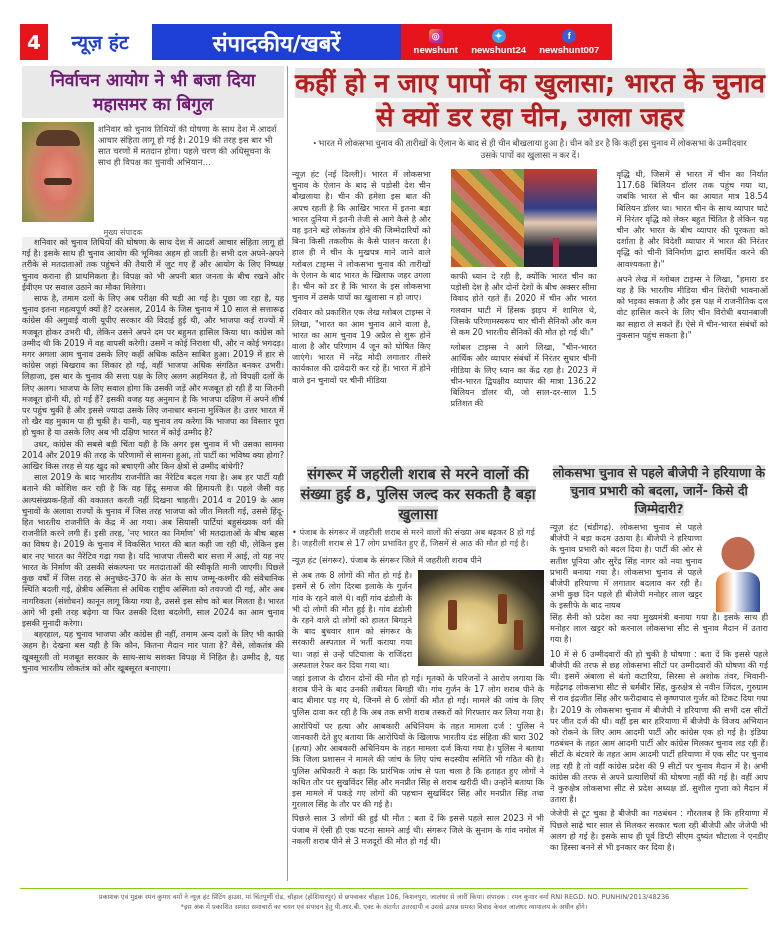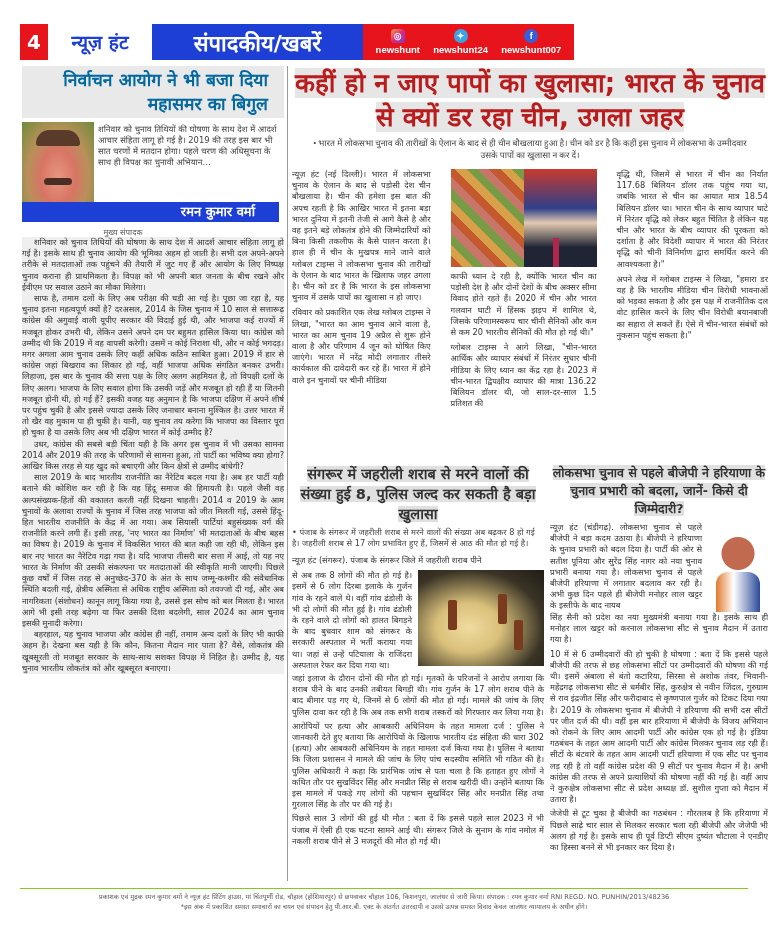--- a/index.html
+++ b/index.html
@@ -4,34 +4,34 @@
 <style>
   * { box-sizing: border-box; margin: 0; padding: 0; }
   html, body { width: 768px; height: 940px; background: #ffffff; overflow: hidden; }
   body { font-family: "DejaVu Sans", sans-serif; color: #222; position: relative; }
 
   
   .masthead { position: absolute; left: 20px; top: 24px; width: 748px; height: 36px; display: flex; }
   .page-num { width: 28px; height: 36px; background: #e8141c; color: #fff; font-size: 20px; font-weight: bold; display: flex; align-items: center; justify-content: center; }
   .brand { width: 104px; height: 36px; display: flex; align-items: center; justify-content: center; color: #1d3fd6; font-weight: bold; font-size: 19px; }
   .dateline { width: 146px; height: 36px; background: #e8141c; color: #fff; font-size: 10.5px; font-weight: bold; line-height: 12px; padding: 6px 4px 0 4px; font-family: "Liberation Sans", sans-serif; }
-  .section-title { width: 211px; height: 36px; background: #1d3fd6; color: #fff; font-size: 22px; font-weight: bold; display: flex; align-items: center; justify-content: center; }
+  .section-title { width: 249px; height: 36px; background: #1d3fd6; color: #fff; font-size: 22px; font-weight: bold; display: flex; align-items: center; justify-content: center; }
   .social { width: 211px; height: 36px; background: #e8141c; display: flex; justify-content: space-around; align-items: center; padding: 0 6px; }
   .social-item { display: flex; flex-direction: column; align-items: center; color: #fff; font-size: 9.5px; font-weight: bold; font-family: "Liberation Sans", sans-serif; }
   .soc-icon { width: 14px; height: 14px; border-radius: 50%; display: flex; align-items: center; justify-content: center; font-size: 9px; color: #fff; margin-bottom: 1px; }
   .ig { background: linear-gradient(135deg, #f9a13a, #d82b7e, #7b3fd0); border-radius: 4px; }
   .tw { background: #3aa4e8; }
   .fb { background: #3760d8; }
 
   
   .col-left { position: absolute; left: 22px; top: 66px; width: 262px; height: 820px; }
   .col-divider { position: absolute; left: 287px; top: 66px; width: 1px; height: 815px; background: #999; }
   .col-right { position: absolute; left: 292px; top: 66px; width: 476px; height: 820px; }
 
-  .headline-left { font-size: 17.5px; font-weight: bold; text-align: right; line-height: 24px; color: #0369a1; background: #e9e9e9; padding: 2px 16px; }
+  .headline-left { font-size: 17.5px; font-weight: bold; text-align: center; line-height: 24px; color: #701a75; background: #e9e9e9; padding: 2px 7px; }
   .author-block { position: relative; height: 98px; margin-top: 4px; }
   .author-photo { position: absolute; left: 0; top: 0; width: 72px; height: 100px; background: radial-gradient(ellipse at 50% 55%, #e8967e 0%, #d77565 35%, #b8905a 60%, #6f8b3a 100%); }
   .author-photo .face-hair { position: absolute; left: 14px; top: 8px; width: 44px; height: 16px; background: #5a3a28; border-radius: 20px 20px 4px 4px; }
   .author-photo .face-mustache { position: absolute; left: 22px; top: 56px; width: 28px; height: 7px; background: #4a2e22; border-radius: 6px; }
   .teaser { position: absolute; left: 76px; top: 2px; width: 186px; font-size: 8.4px; line-height: 11px; color: #444; }
   .author-bar { position: absolute; left: 0; top: 80px; width: 257px; height: 20px; background: #1d3fd6; color: #fff; font-size: 13px; font-weight: bold; text-align: right; padding-right: 24px; line-height: 20px; }
   .author-role { text-align: center; font-size: 8px; color: #555; padding-right: 60px; margin-top: 6px; }
 
   .body-text { font-size: 8.2px; line-height: 11.2px; color: #333; text-align: justify; }
   .body-text p { text-indent: 12px; background: #efefef; margin-bottom: 0; }
@@ -87,21 +87,20 @@
 </header>
 
 <section class="col-left">
   <h1 class="headline-left">निर्वाचन आयोग ने भी बजा दिया महासमर का बिगुल</h1>
   <div class="author-block">
     <div class="author-photo">
       <div class="face-hair"></div>
       <div class="face-mustache"></div>
     </div>
     <div class="teaser">शनिवार को चुनाव तिथियों की घोषणा के साथ देश में आदर्श आचार संहिता लागू हो गई है। 2019 की तरह इस बार भी सात चरणों में मतदान होगा। पहले चरण की अधिसूचना के साथ ही विपक्ष का चुनावी अभियान…</div>
-    <div class="author-bar">रमन कुमार वर्मा</div>
   </div>
   <div class="author-role">मुख्य संपादक</div>
   <div class="body-text">
     <p>शनिवार को चुनाव तिथियों की घोषणा के साथ देश में आदर्श आचार संहिता लागू हो गई है। इसके साथ ही चुनाव आयोग की भूमिका अहम हो जाती है। सभी दल अपने-अपने तरीके से मतदाताओं तक पहुंचने की तैयारी में जुट गए हैं और आयोग के लिए निष्पक्ष चुनाव कराना ही प्राथमिकता है। विपक्ष को भी अपनी बात जनता के बीच रखने और ईवीएम पर सवाल उठाने का मौका मिलेगा।</p>
     <p>साफ है, तमाम दलों के लिए अब परीक्षा की घड़ी आ गई है। पूछा जा रहा है, यह चुनाव इतना महत्वपूर्ण क्यों है? दरअसल, 2014 के जिस चुनाव में 10 साल से सत्तारूढ़ कांग्रेस की अगुवाई वाली यूपीए सरकार की विदाई हुई थी, और भाजपा कई राज्यों में मजबूत होकर उभरी थी, लेकिन उसने अपने दम पर बहुमत हासिल किया था। कांग्रेस को उम्मीद थी कि 2019 में वह वापसी करेगी। उसमें न कोई निराशा थी, और न कोई भगदड़। मगर अगला आम चुनाव उसके लिए कहीं अधिक कठिन साबित हुआ। 2019 में हार से कांग्रेस जहां बिखराव का शिकार हो गई, वहीं भाजपा अधिक संगठित बनकर उभरी। लिहाजा, इस बार के चुनाव की सत्ता पक्ष के लिए अलग अहमियत है, तो विपक्षी दलों के लिए अलग। भाजपा के लिए सवाल होगा कि उसकी जड़ें और मजबूत हो रही हैं या जितनी मजबूत होनी थी, हो गईं हैं? इसकी वजह यह अनुमान है कि भाजपा दक्षिण में अपने शीर्ष पर पहुंच चुकी है और इससे ज्यादा उसके लिए जनाधार बनाना मुश्किल है। उत्तर भारत में तो खैर वह मुकाम पा ही चुकी है। यानी, यह चुनाव तय करेगा कि भाजपा का विस्तार पूरा हो चुका है या उसके लिए अब भी दक्षिण भारत में कोई उम्मीद है?</p>
     <p>उधर, कांग्रेस की सबसे बड़ी चिंता यही है कि अगर इस चुनाव में भी उसका सामना 2014 और 2019 की तरह के परिणामों से सामना हुआ, तो पार्टी का भविष्य क्या होगा? आखिर किस तरह से यह खुद को बचाएगी और किन क्षेत्रों से उम्मीद बांधेगी?</p>
     <p>साल 2019 के बाद भारतीय राजनीति का नैरेटिव बदल गया है। अब हर पार्टी यही बताने की कोशिश कर रही है कि वह हिंदू समाज की हिमायती है। पहले जैसी वह अल्पसंख्यक-हितों की वकालत करती नहीं दिखना चाहती। 2014 व 2019 के आम चुनावों के अलावा राज्यों के चुनाव में जिस तरह भाजपा को जीत मिलती गई, उससे हिंदू-हित भारतीय राजनीति के केंद्र में आ गया। अब सियासी पार्टियां बहुसंख्यक वर्ग की राजनीति करने लगी हैं। इसी तरह, 'नए भारत का निर्माण' भी मतदाताओं के बीच बहस का विषय है। 2019 के चुनाव में विकसित भारत की बात कही जा रही थी, लेकिन इस बार नए भारत का नैरेटिव गढ़ा गया है। यदि भाजपा तीसरी बार सत्ता में आई, तो यह नए भारत के निर्माण की उसकी संकल्पना पर मतदाताओं की स्वीकृति मानी जाएगी। पिछले कुछ वर्षों में जिस तरह से अनुच्छेद-370 के अंत के साथ जम्मू-कश्मीर की संवैधानिक स्थिति बदली गई, क्षेत्रीय अस्मिता से अधिक राष्ट्रीय अस्मिता को तवज्जो दी गई, और अब नागरिकता (संशोधन) कानून लागू किया गया है, उससे इस सोच को बल मिलता है। भारत आगे भी इसी तरह बढ़ेगा या फिर उसकी दिशा बदलेगी, साल 2024 का आम चुनाव इसकी मुनादी करेगा।</p>
     <p>बहरहाल, यह चुनाव भाजपा और कांग्रेस ही नहीं, तमाम अन्य दलों के लिए भी काफी अहम है। देखना बस यही है कि कौन, कितना मैदान मार पाता है? वैसे, लोकतंत्र की खूबसूरती तो मजबूत सरकार के साथ-साथ सशक्त विपक्ष में निहित है। उम्मीद है, यह चुनाव भारतीय लोकतंत्र को और खूबसूरत बनाएगा।</p>
   </div>
 </section>

